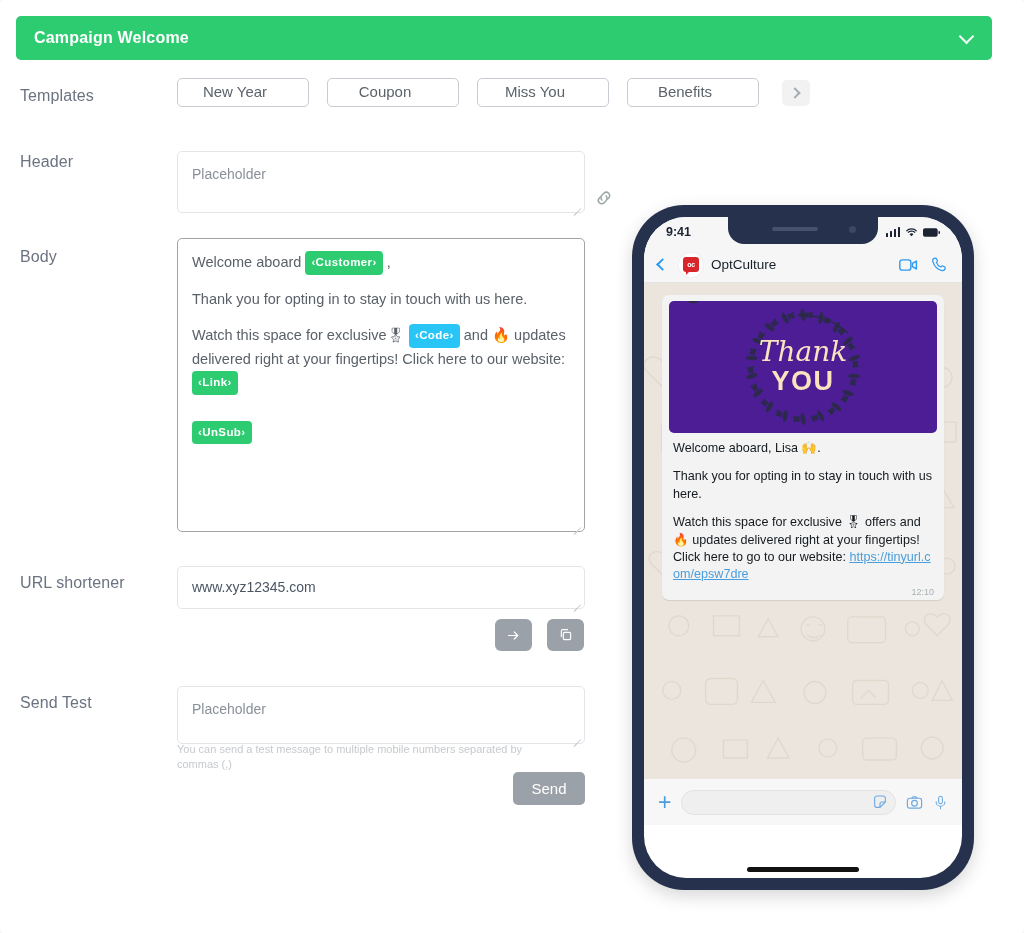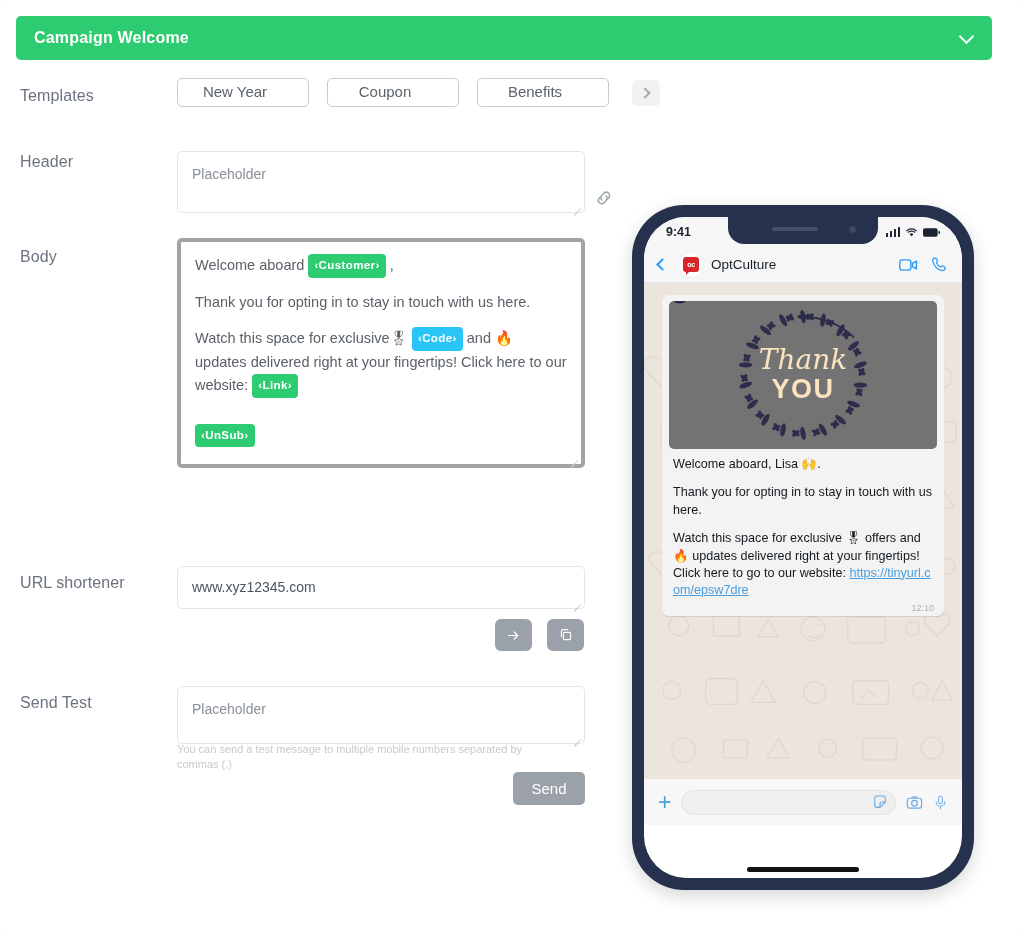--- a/index.html
+++ b/index.html
@@ -138,22 +138,22 @@
     position: absolute;
     left: 594px; top: 188px;
     width: 20px; height: 20px;
     color: #9aa8a3;
   }
 
   
   .body-content {
     position: absolute;
     left: 177px; top: 238px;
-    width: 408px; height: 230px;
-    border: 4px solid #a3a3a3;
+    width: 408px; height: 294px;
+    border: 1px solid #a3a3a3;
     border-radius: 5px;
     background: #fff;
     padding: 12px 14px;
     color: #5b6169;
     font-size: 14.5px;
     line-height: 1.62;
   }
   .body-content p { margin: 0 0 13px 0; }
   .tag {
     display: inline-block;
@@ -317,23 +317,23 @@
     position: relative;
     background: #f3f3f3;
     border-radius: 7px;
     padding: 6px 7px 16px 7px;
     width: 100%;
     box-shadow: 0 1px 1px rgba(0,0,0,.10);
     z-index: 2;
   }
   .thank-card {
     width: 100%;
-    height: 148px;
+    height: 132px;
     border-radius: 5px;
-    background: #737373;
+    background: #4c1d95;
     position: relative;
     overflow: hidden;
     display: flex;
     align-items: center;
     justify-content: center;
     flex-direction: column;
   }
   .thank-script {
     color: #FBE3C0;
     font-family: "DejaVu Serif", serif;
@@ -406,20 +406,21 @@
 
   <div class="panel-header">
     <span class="panel-header-title">Campaign Welcome</span>
     <span class="chevron-down"></span>
   </div>
 
   <div class="form-label" style="top:87px;">Templates</div>
   <div class="templates-row">
     <div class="pill">New Year</div>
     <div class="pill">Coupon</div>
+    <div class="pill">Miss You</div>
     <div class="pill">Benefits</div>
     <div class="next-btn">
       <span class="chev-right"></span>
     </div>
   </div>
 
   <div class="form-label" style="top:153px;">Header</div>
   <div class="field-box" style="left:177px; top:151px; width:408px; height:62px;">
     <span class="field-text">Placeholder</span>
     <span class="resize-grip"></span>

